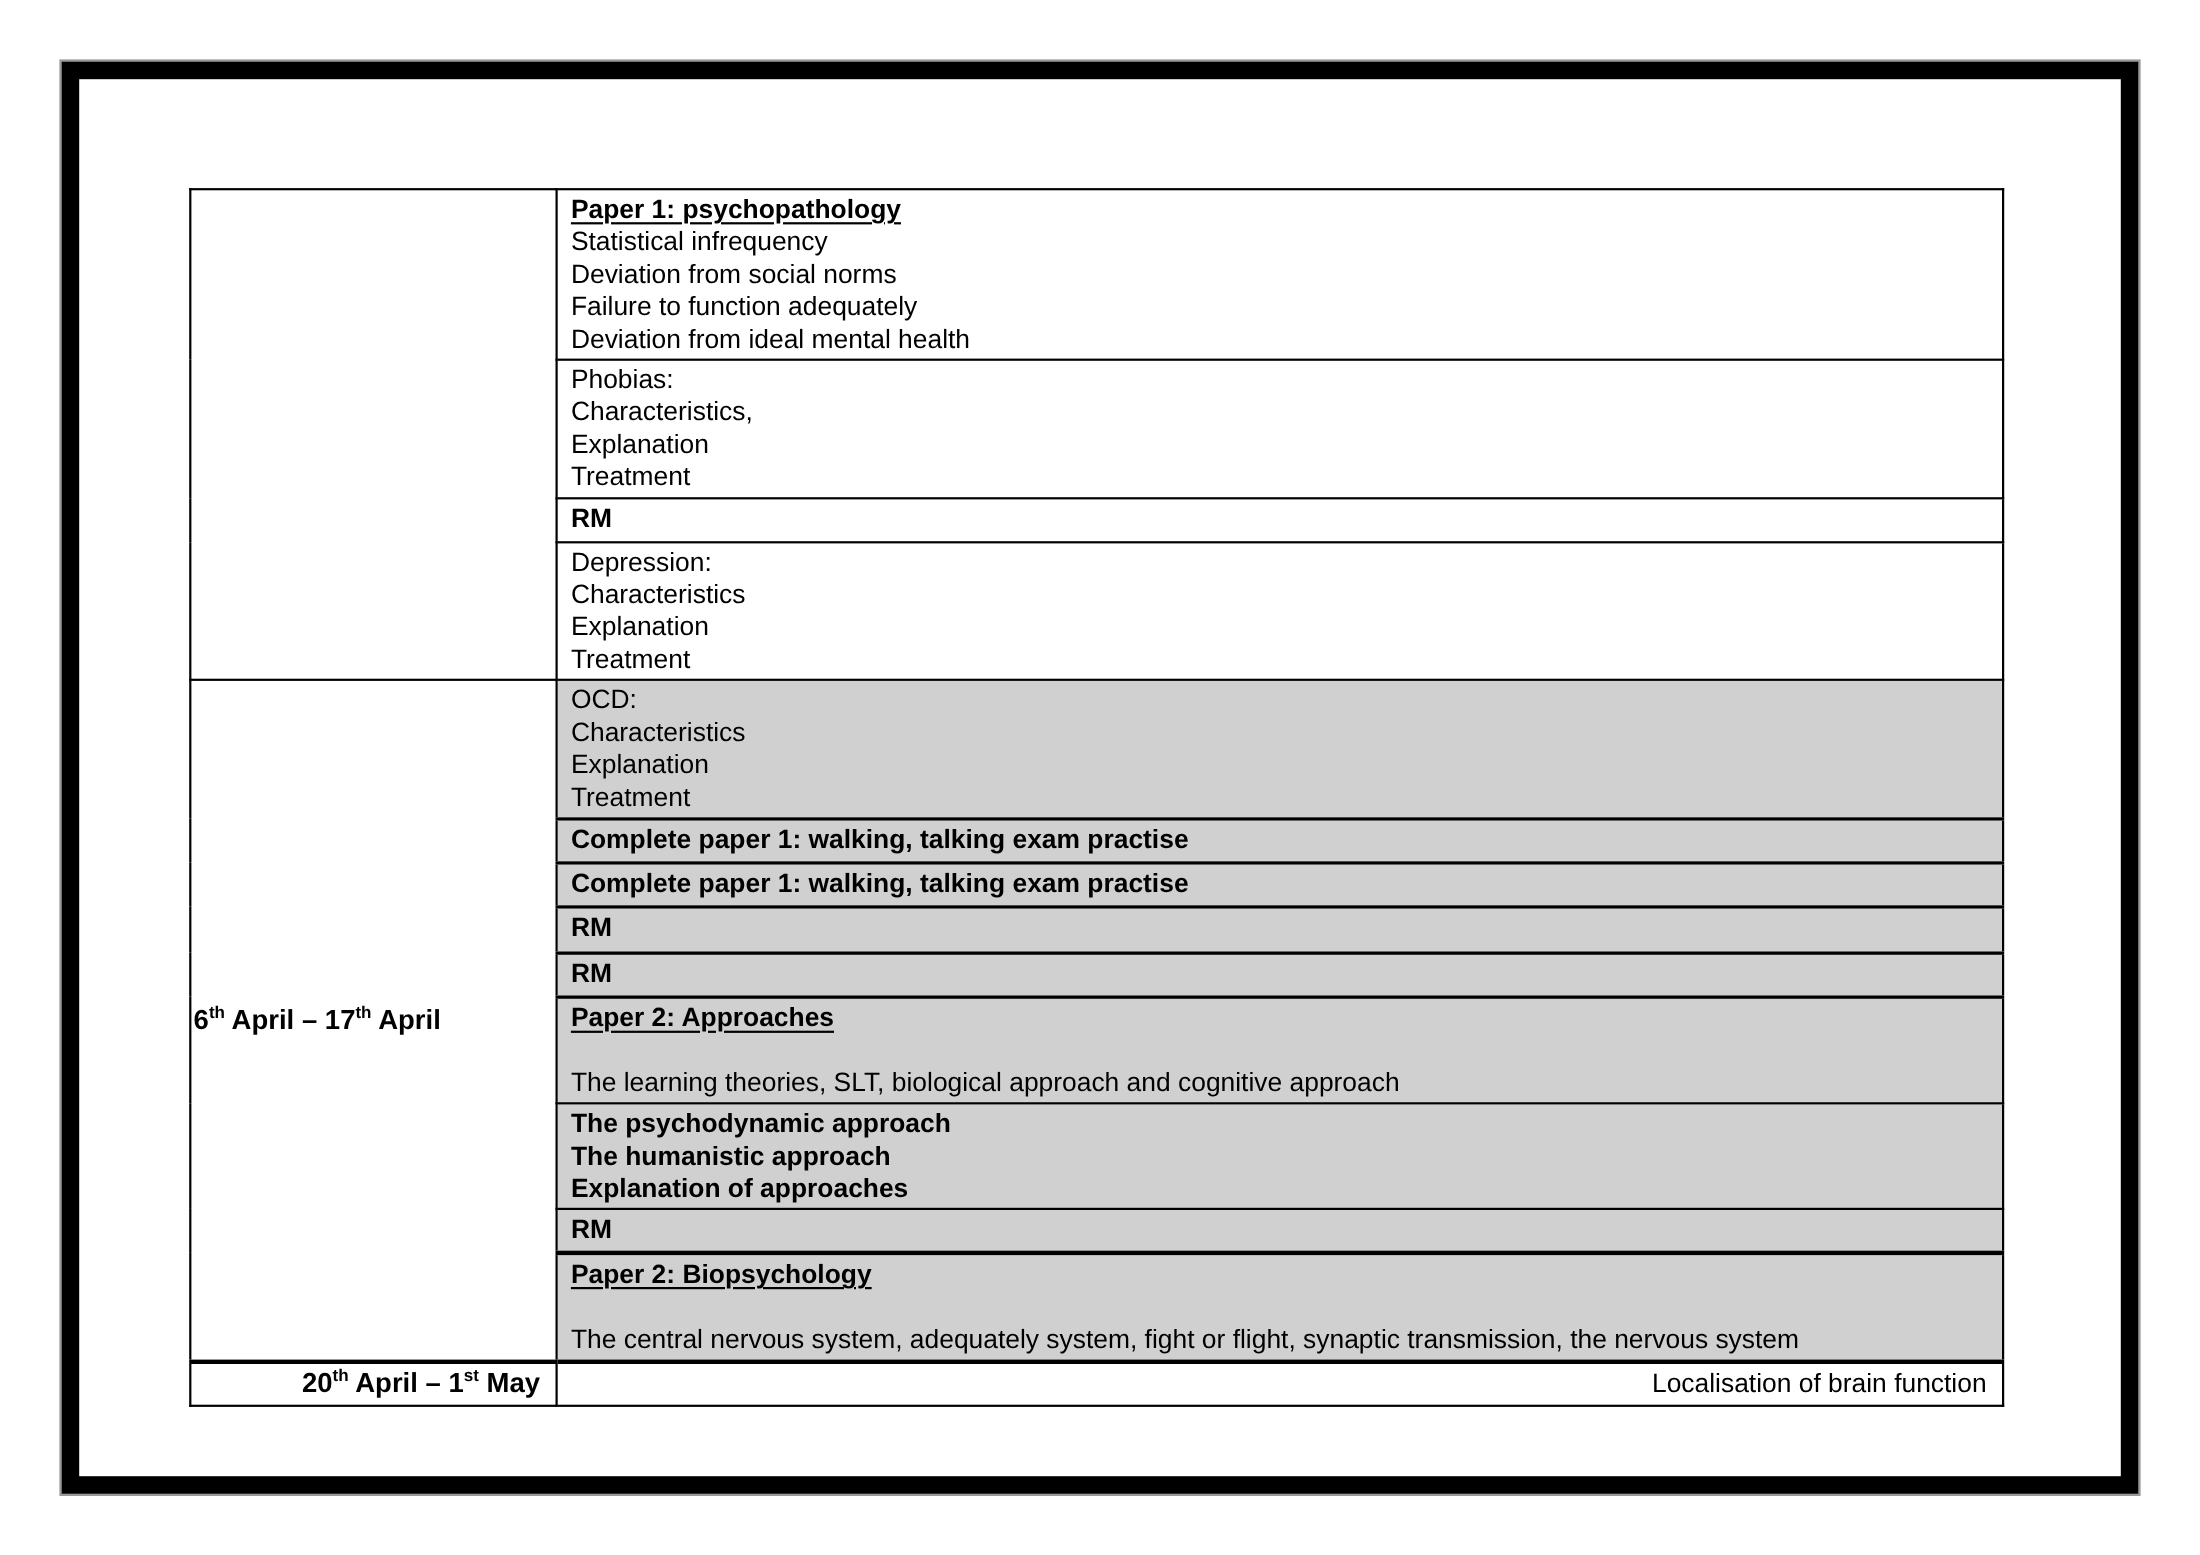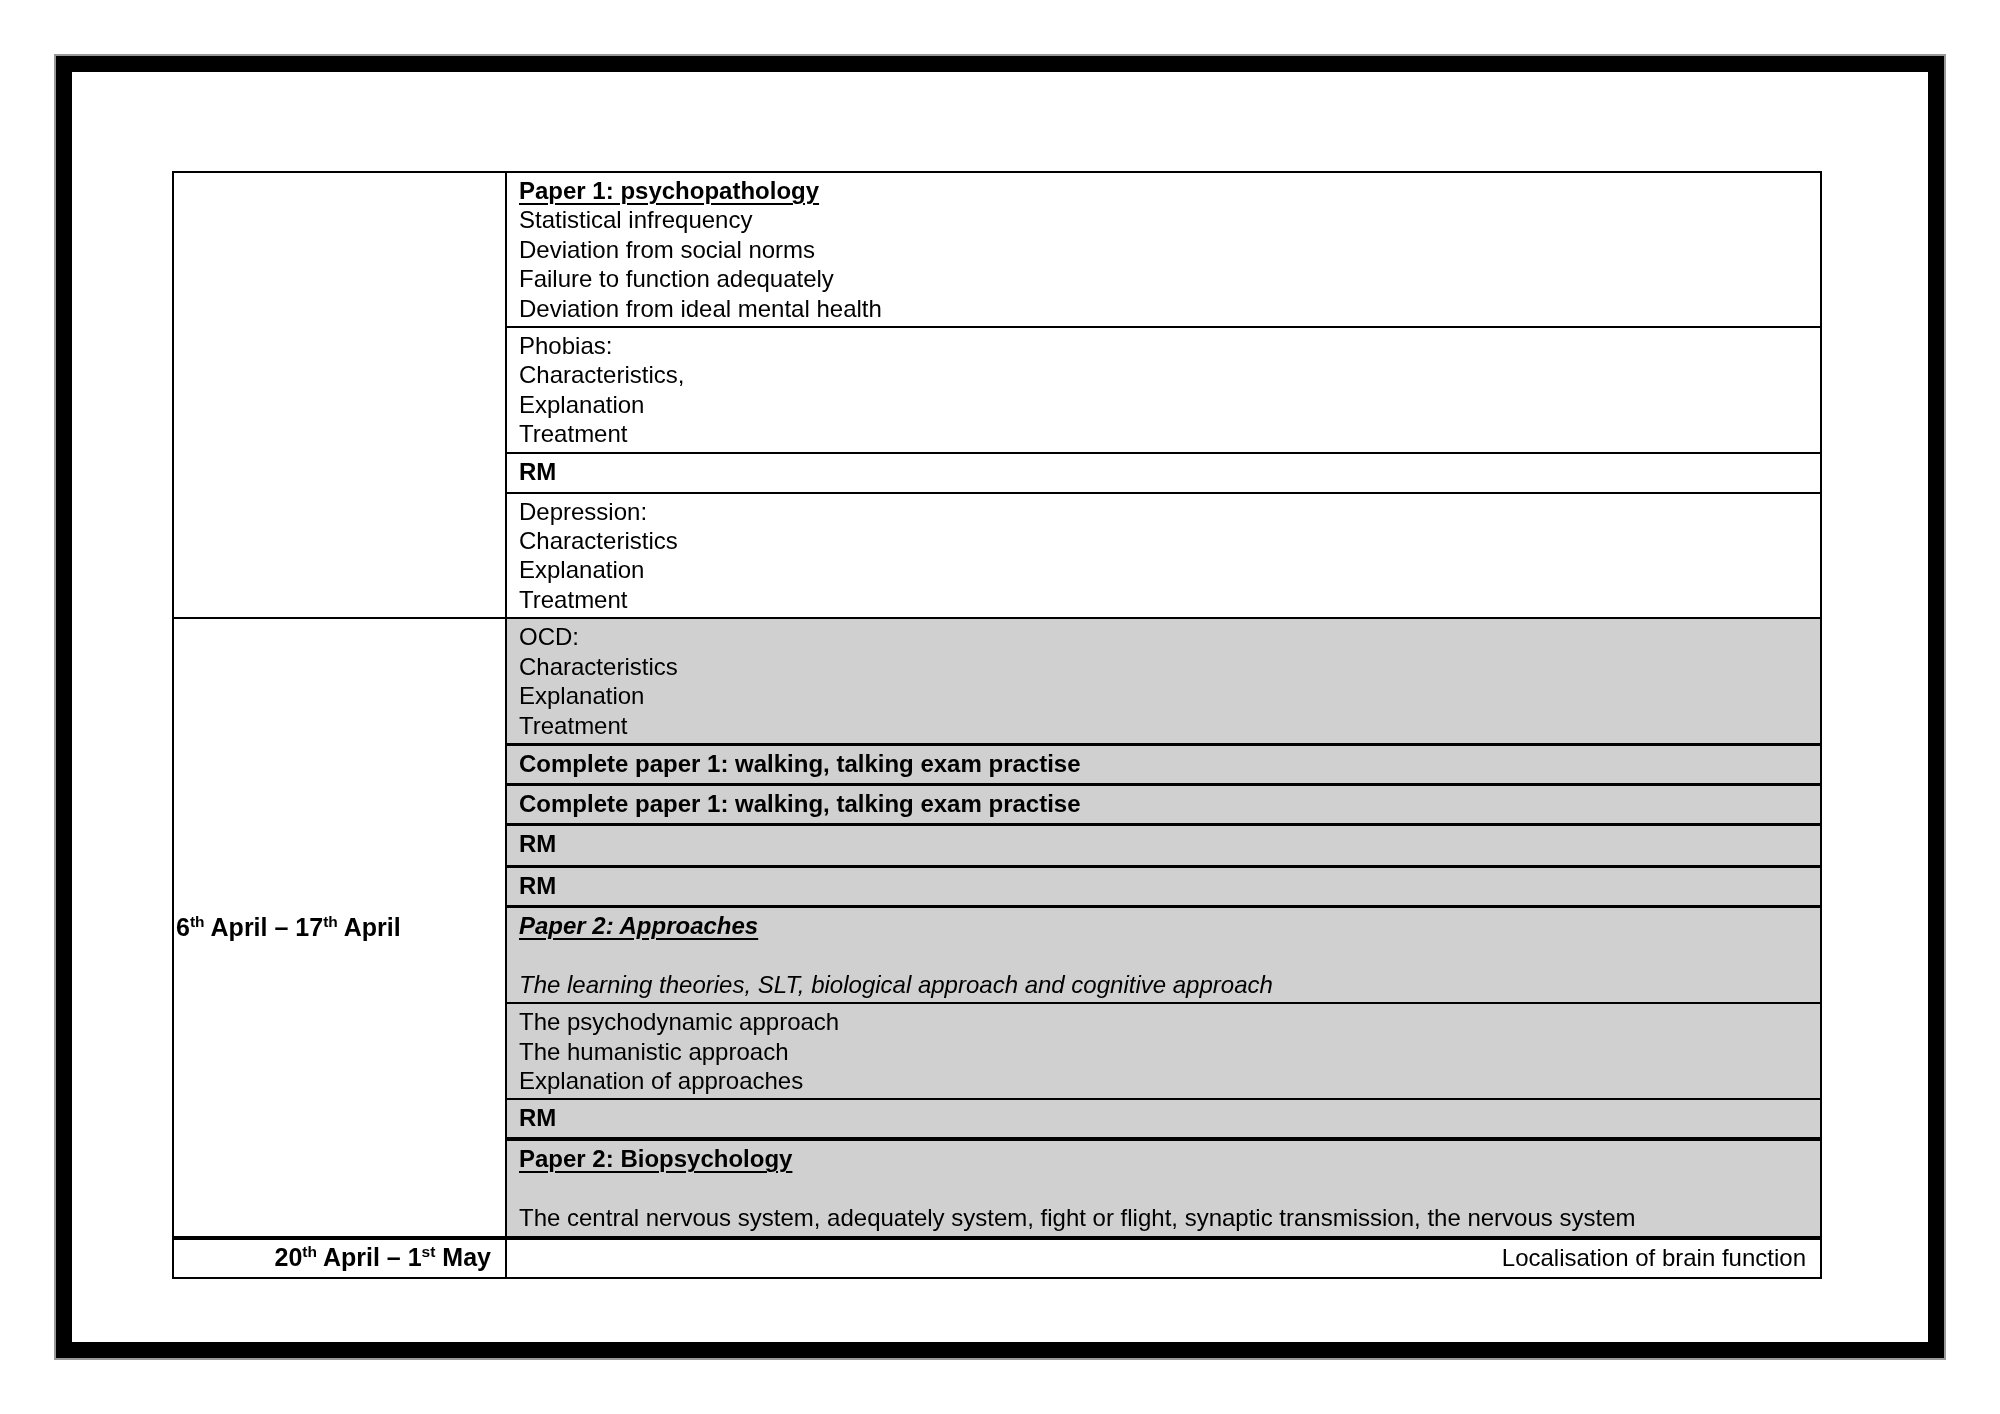--- a/index.html
+++ b/index.html
@@ -23,21 +23,21 @@
      padding:3px 14px 3px 12px;overflow:hidden;box-sizing:border-box;}
   td.datecell{vertical-align:middle;font-weight:bold;font-size:25px;padding-left:2px;}
   td.shaded{background:var(--shade);}
   .line{white-space:nowrap;}
   .b{font-weight:bold;}
   .u{text-decoration:underline;text-decoration-thickness:2px;text-underline-offset:4px;}
   sup{font-size:0.62em;vertical-align:super;line-height:0;}
   .date{white-space:pre-wrap;}
   tr.r1{height:144px;} tr.r2{height:117px;} tr.r3{height:40px;} tr.r4{height:122px;}
   tr.r5{height:111px;} tr.r6{height:40px;} tr.r7{height:40px;} tr.r8{height:42px;}
-  tr.r9{height:40px;} tr.r10{height:87px;font-style:italic;} tr.r11{height:89px;} tr.r12{height:40px;}
+  tr.r9{height:40px;} tr.r10{height:87px;} tr.r11{height:89px;font-weight:bold;} tr.r12{height:40px;}
   tr.r13{height:89px;} tr.r14{height:40px;text-align:right;}
   tr.t3 > td{border-top-width:3px;}
   tr.t4 > td{border-top-width:4px;}
 </style>
 </head>
 <body>
 
 <div class="page">
   <div class="frame"></div>
 

